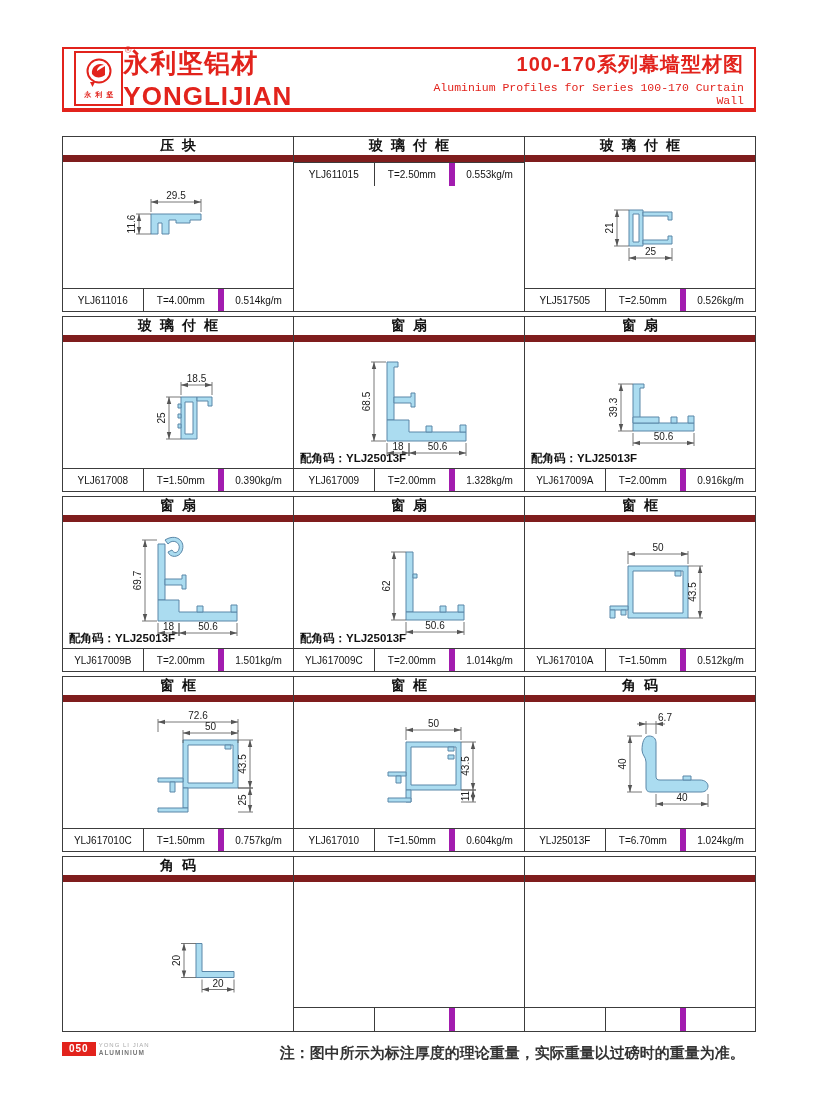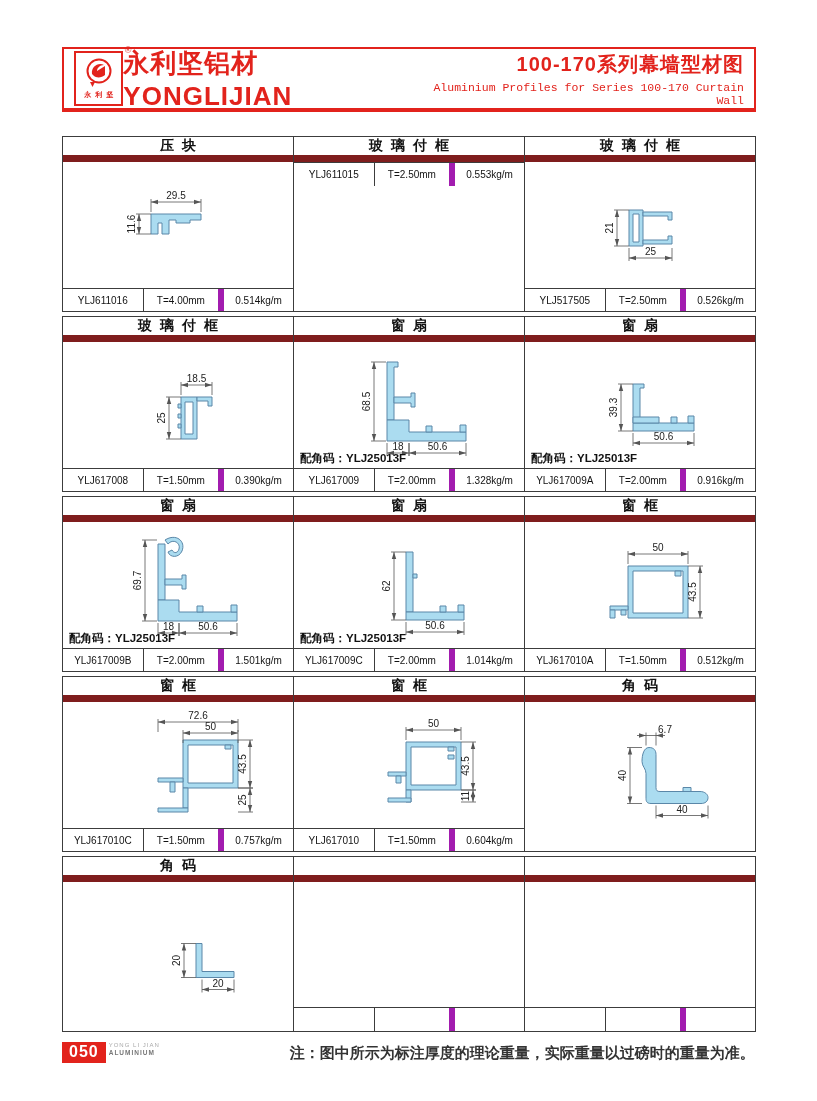--- a/index.html
+++ b/index.html
@@ -41,21 +41,21 @@
   .cell-draw svg { width: 100%; height: 100%; display: block; }
   .corner-note { position: absolute; left: 6px; bottom: 2px; font-size: 11.5px; font-weight: bold; color: #111; text-align: right; }
   .cell-foot { height: 24px; border-top: 1px solid #3c3c3c; display: flex; }
   .fc { display: flex; align-items: center; justify-content: center; font-size: 10px; color: #111; }
   .fc-model { width: 34.6%; }
   .fc-thick { width: 32.9%; border-left: 1px solid #3c3c3c; }
   .fc-weight { width: 32.5%; border-left: 6px solid #a21caf; }
 
   
   .pagefoot { position: absolute; left: 62px; top: 1042px; width: 694px; height: 30px; display: flex; align-items: flex-start; }
-  .page-badge { background: #e2231c; color: #fff; font-weight: bold; font-size: 16px; padding: 1px 7px 2px 7px; letter-spacing: 1px; }
+  .page-badge { background: #e2231c; color: #fff; font-weight: bold; font-size: 10px; padding: 1px 7px 2px 7px; letter-spacing: 1px; }
   .foot-brand { margin-left: 3px; line-height: 1.1; }
   .foot-brand .l1 { font-size: 6px; color: #aaa; letter-spacing: 1px; }
   .foot-brand .l2 { font-size: 6.5px; color: #777; font-weight: bold; letter-spacing: 1px; }
   .foot-note { margin-left: 130px; font-size: 15px; font-weight: bold; color: #333; margin-top: 2px; }
 </style>
 </head>
 <body>
 
 <div class="page">
 
@@ -442,20 +442,25 @@
               <text x="101" y="62" font-size="10" fill="#222" text-anchor="middle" transform="rotate(-90 101 62)">40</text>
               <line x1="131" y1="102" x2="183" y2="102" stroke="#555555" stroke-width="0.8" fill="none"></line>
               <line x1="131" y1="92" x2="131" y2="105" stroke="#555555" stroke-width="0.8" fill="none"></line>
               <line x1="183" y1="92" x2="183" y2="105" stroke="#555555" stroke-width="0.8" fill="none"></line>
               <polygon points="131,102 138,99.8 138,104.2" fill="#555555"></polygon>
               <polygon points="183,102 176,99.8 176,104.2" fill="#555555"></polygon>
               <text x="157" y="99" font-size="10" fill="#222" text-anchor="middle">40</text>
             </svg>
       <div class="corner-note"></div>
     </div>
+    <div class="cell-foot">
+      <div class="fc fc-model">YLJ25013F</div>
+      <div class="fc fc-thick">T=6.70mm</div>
+      <div class="fc fc-weight">1.024kg/m</div>
+    </div>
   </div>
       </div>
       <div class="row">
         <div class="cell">
     <div class="cell-title">角码</div>
     <div class="cell-draw">
             <svg viewBox="0 0 230 126" preserveAspectRatio="xMidYMid meet">
               <path d="M133,50 H139 V78 H171 V84 H133 Z" fill="#abdcf0" stroke="#5a87a8" stroke-width="1" fill-rule="evenodd"></path>
               <line x1="121" y1="50" x2="121" y2="84" stroke="#555555" stroke-width="0.8" fill="none"></line>
               <line x1="118" y1="50" x2="133" y2="50" stroke="#555555" stroke-width="0.8" fill="none"></line>

